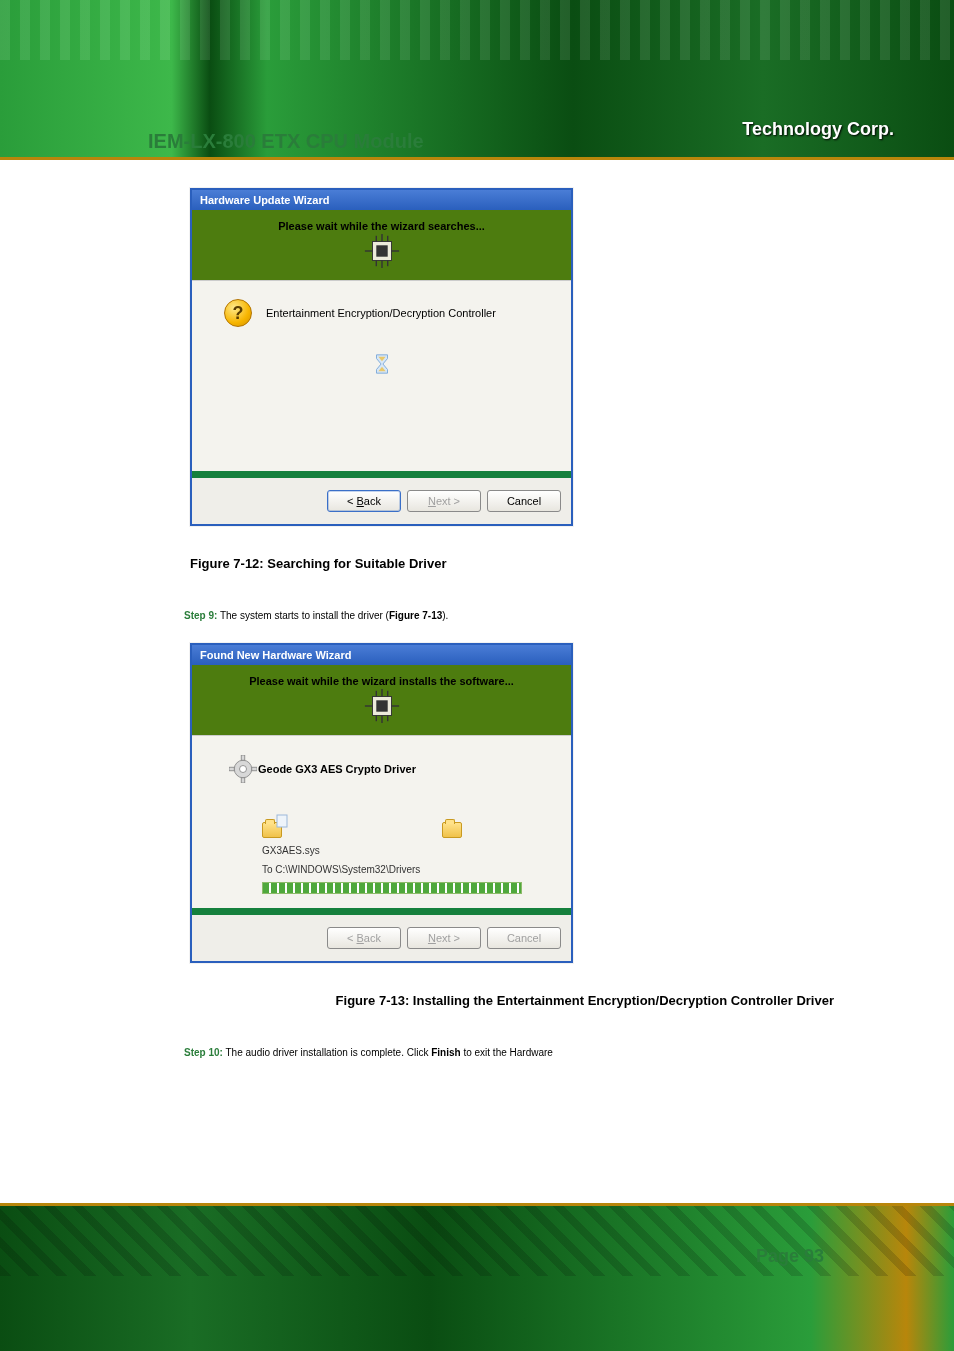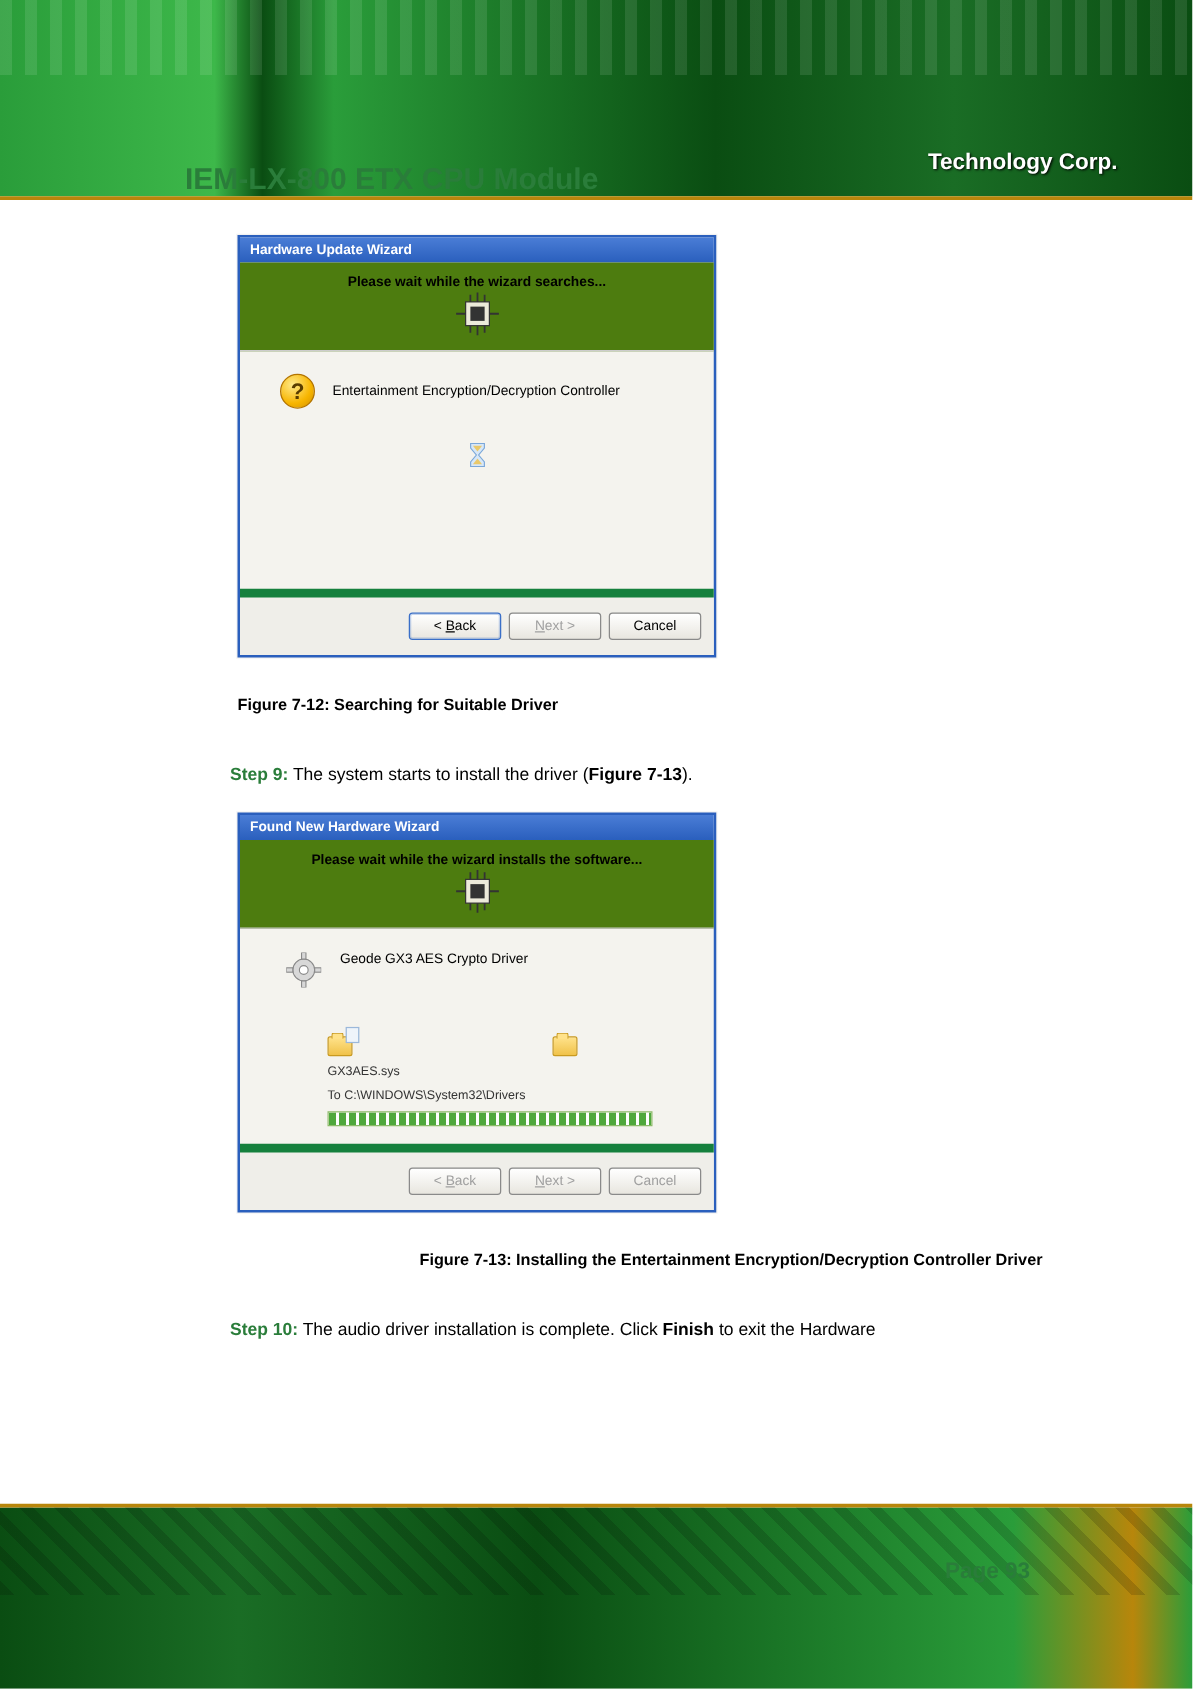--- a/index.html
+++ b/index.html
@@ -34,21 +34,21 @@
     font-family: "Comic Sans MS", cursive, sans-serif;
     font-weight: bold;
     text-shadow: 1px 1px 2px #000;
   }
   .doc-title {
     position: absolute;
     top: 130px;
     left: 148px;
     color: #2a7d3a;
     font-weight: bold;
-    font-size: 24px;
+    font-size: 20px;
     z-index: 5;
   }
   .content {
     padding: 28px 120px 0 190px;
   }
   
   .wizard {
     width: 383px;
     border: 2px solid #2a5fbd;
     background: #f4f3ee;
@@ -131,33 +131,33 @@
   }
   .btn u { text-decoration: underline; }
   .btn:disabled { color: #a0a0a0; }
 
   .figure-caption {
     font-weight: bold;
     font-size: 13px;
     margin: 8px 0 36px 0;
   }
   .step-line {
-    font-size: 14px;
+    font-size: 10px;
     margin: 6px 0 18px -6px;
     line-height: 1.8;
   }
   .step-label {
     color: #2a7d3a;
     font-weight: bold;
   }
   .bold { font-weight: bold; }
 
   
   .install-row {
-    display: flex; align-items: flex-start; gap: 14px; margin-left: 22px;
+    display: flex; align-items: center; margin-left: 22px; font-weight: bold;
   }
   .gear-icon {
     width: 30px; height: 30px;
     display:flex;align-items:center;justify-content:center;
   }
   .file-copy {
     margin: 38px 0 0 56px;
   }
   .folder-row {
     display: flex; gap: 160px; align-items: center;

